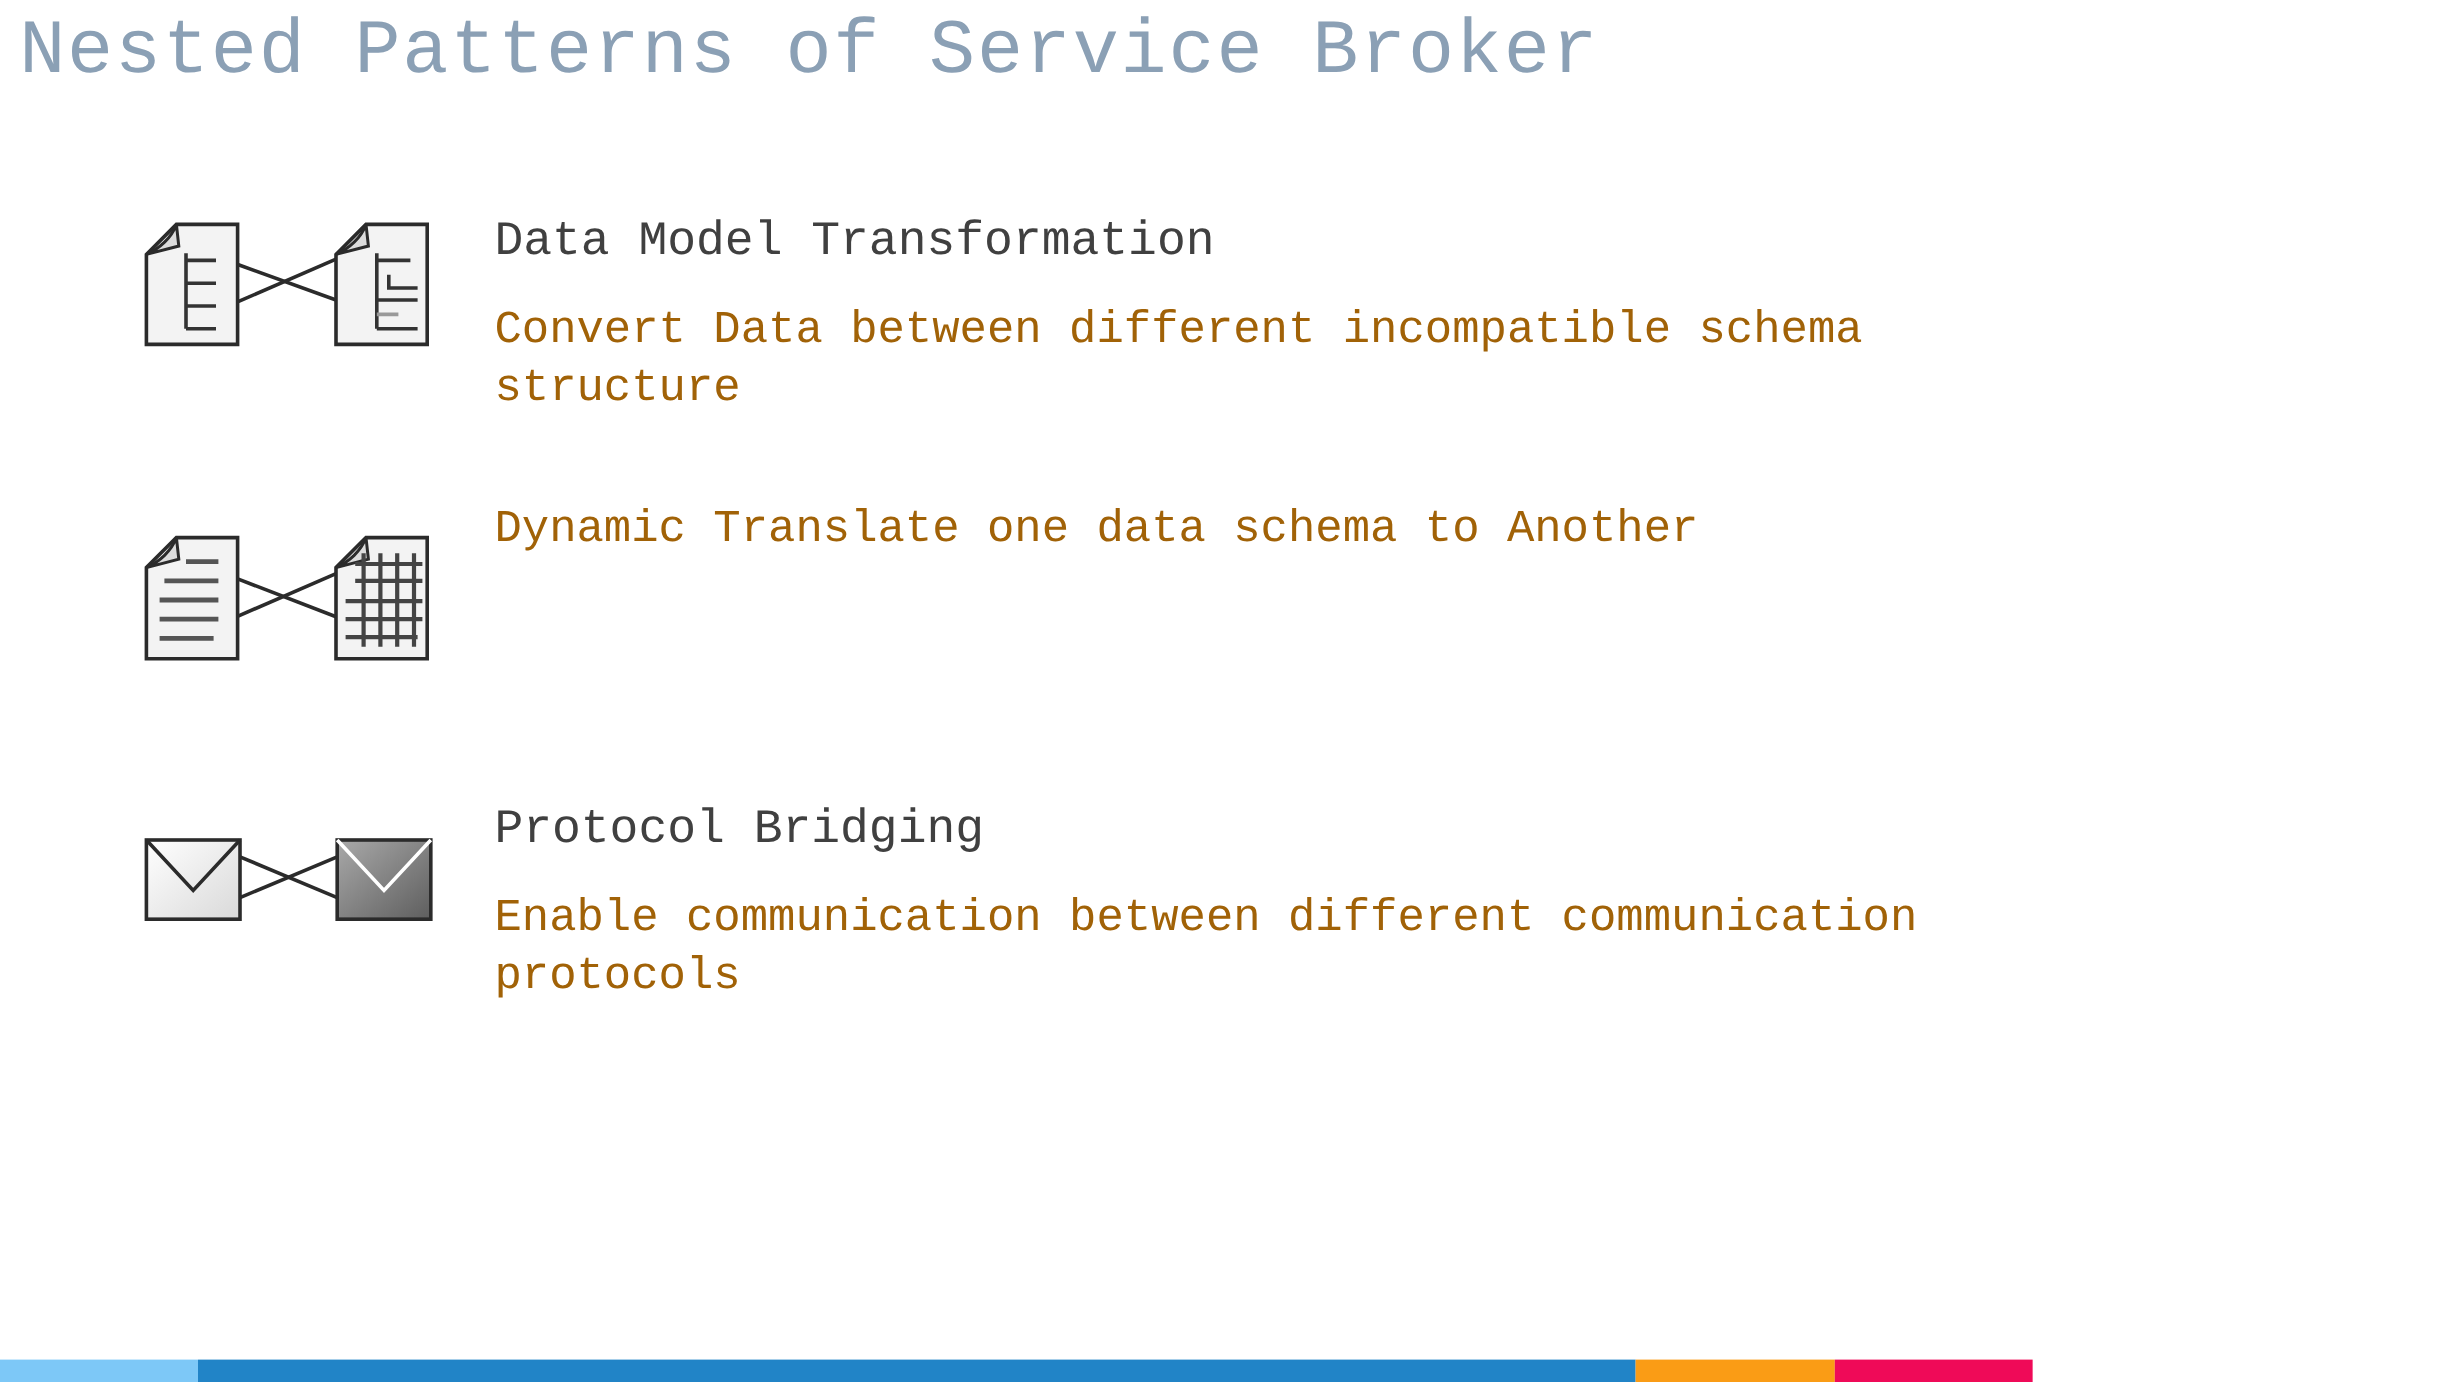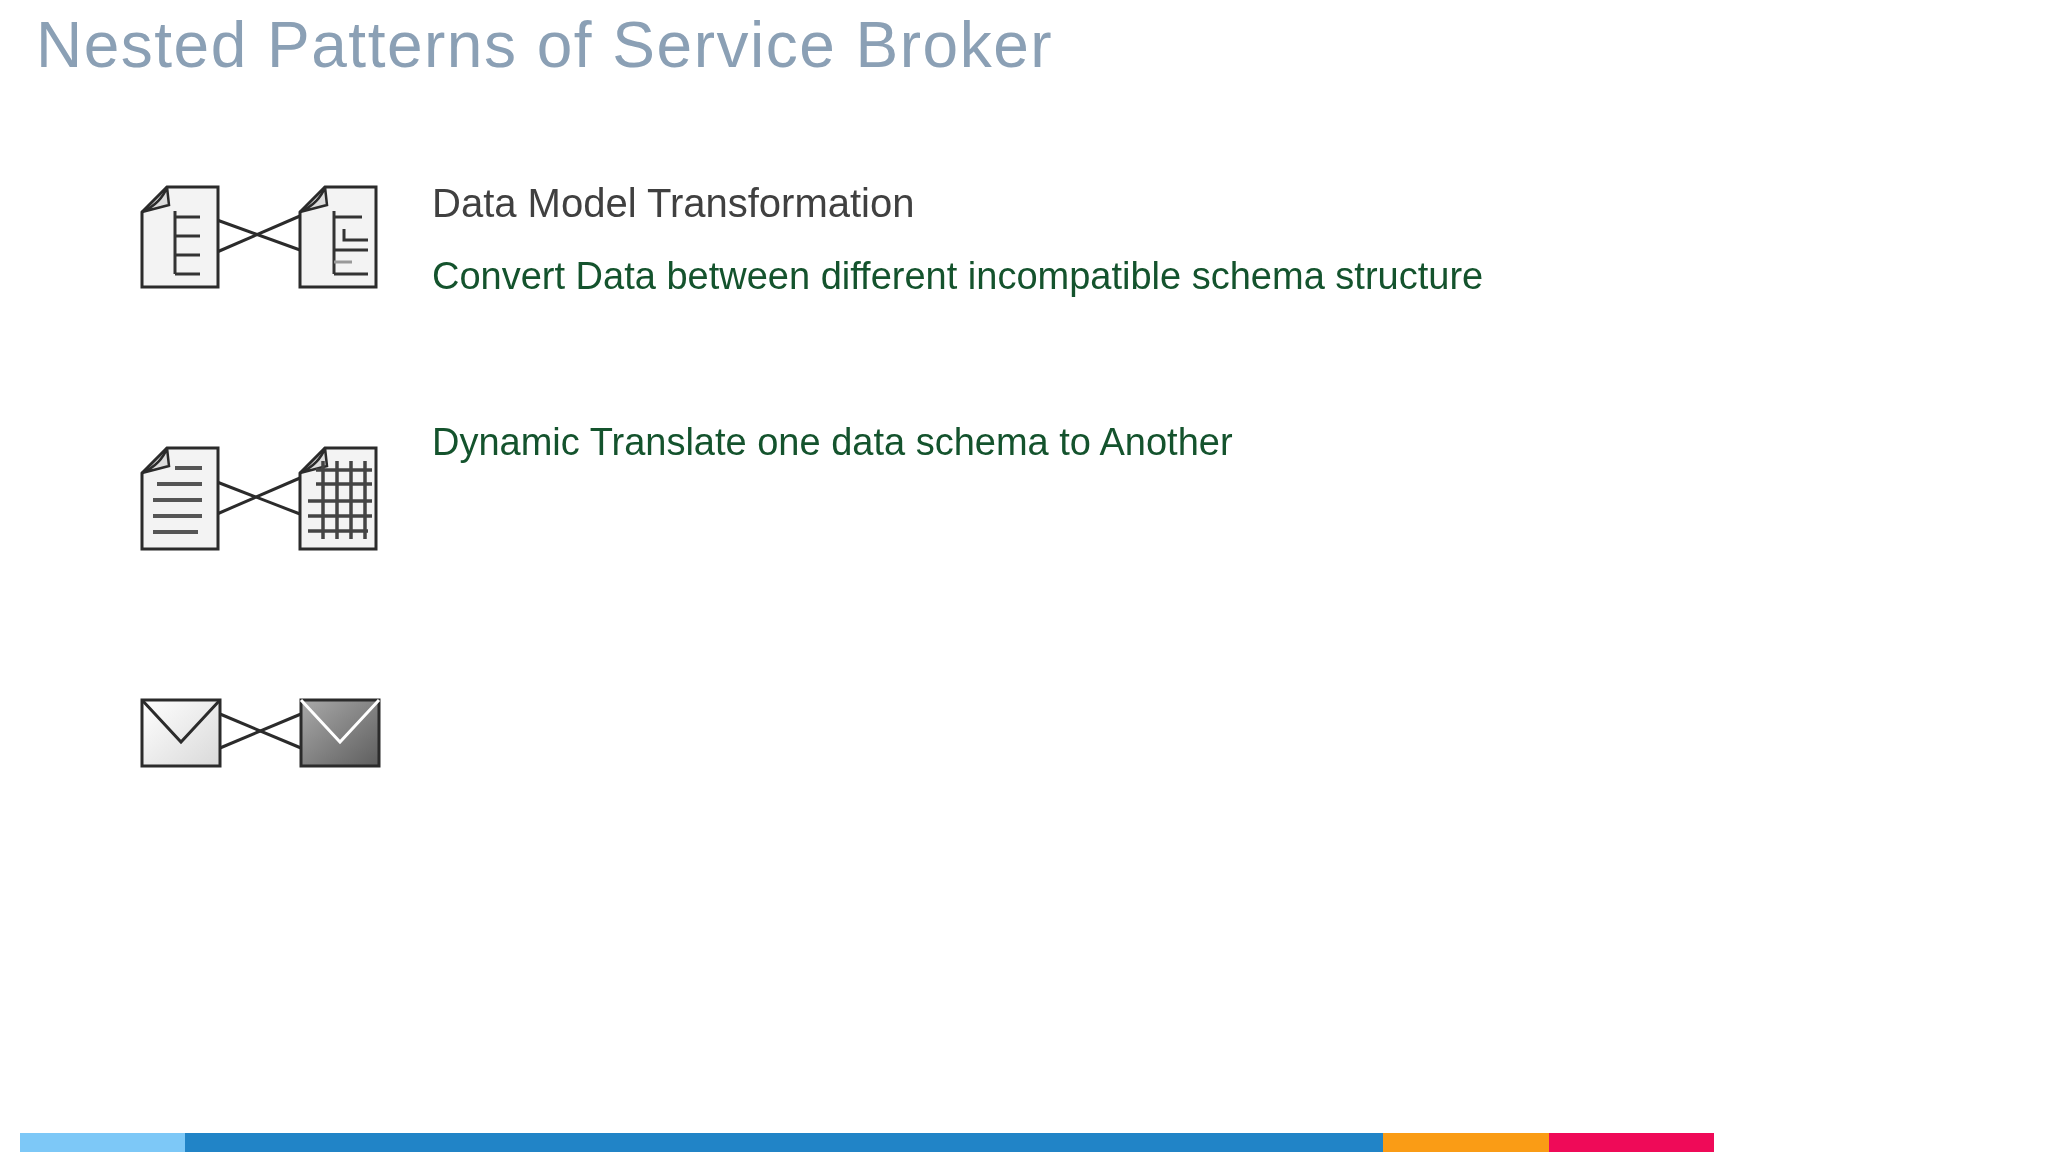--- a/index.html
+++ b/index.html
@@ -6,22 +6,21 @@
     margin: 0;
     padding: 0;
     background: #ffffff;
   }
   .slide {
     position: relative;
     width: 1694px;
     height: 1152px;
     background: #ffffff;
     overflow: hidden;
-    font-family: Liberation Sans, sans-serif;
-    margin-left: 20px;
+    font-family: Liberation Mono, monospace;
   }
   .slide-title {
     position: absolute;
     left: 16px;
     top: 8px;
     margin: 0;
     font-size: 64px;
     font-weight: 300;
     letter-spacing: 1.5px;
     color: #8ba0b5;
@@ -42,21 +41,21 @@
     font-size: 40px;
     line-height: 50px;
     font-weight: 400;
     color: #404040;
   }
   .item p {
     margin: 0;
     font-size: 38px;
     line-height: 48px;
     font-weight: 400;
-    color: #14532d;
+    color: #a16207;
   }
   .item-icon {
     position: absolute;
   }
   #item-1-text { top: 178px; }
   #item-2-text { top: 418px; }
   #item-3-text { top: 668px; }
   #item-1-icon { left: 118px; top: 184px; width: 245px; height: 110px; }
   #item-2-icon { left: 118px; top: 444px; width: 245px; height: 112px; }
   #item-3-icon { left: 120px; top: 698px; width: 242px; height: 72px; }
@@ -184,20 +183,24 @@
         <line x1="80" y1="50" x2="161" y2="16"></line>
       </g>
 
       <rect x="2" y="2" width="78" height="66" fill="url(#envLight)" stroke="#2b2b2b" stroke-width="3"></rect>
       <path d="M2 2 L41 44 L80 2" fill="none" stroke="#2b2b2b" stroke-width="3"></path>
 
       <rect x="161" y="2" width="78" height="66" fill="url(#envDark)" stroke="#2b2b2b" stroke-width="3"></rect>
       <path d="M161 2 L200 44 L239 2" fill="none" stroke="#ffffff" stroke-width="3"></path>
     </svg>
   </div>
+  <div class="item" id="item-3-text">
+    <h2>Protocol Bridging</h2>
+    <p>Enable communication between different communication protocols</p>
+  </div>
 
   <div class="footer-bar">
     <div class="seg" style="background:#7dc8f7;width:9.766%"></div>
     <div class="seg" style="background:#2184c7;width:70.702%"></div>
     <div class="seg" style="background:#fa9c15;width:9.766%"></div>
     <div class="seg" style="background:#ef0a58;width:9.766%"></div>
   </div>
 
 </div>
 

